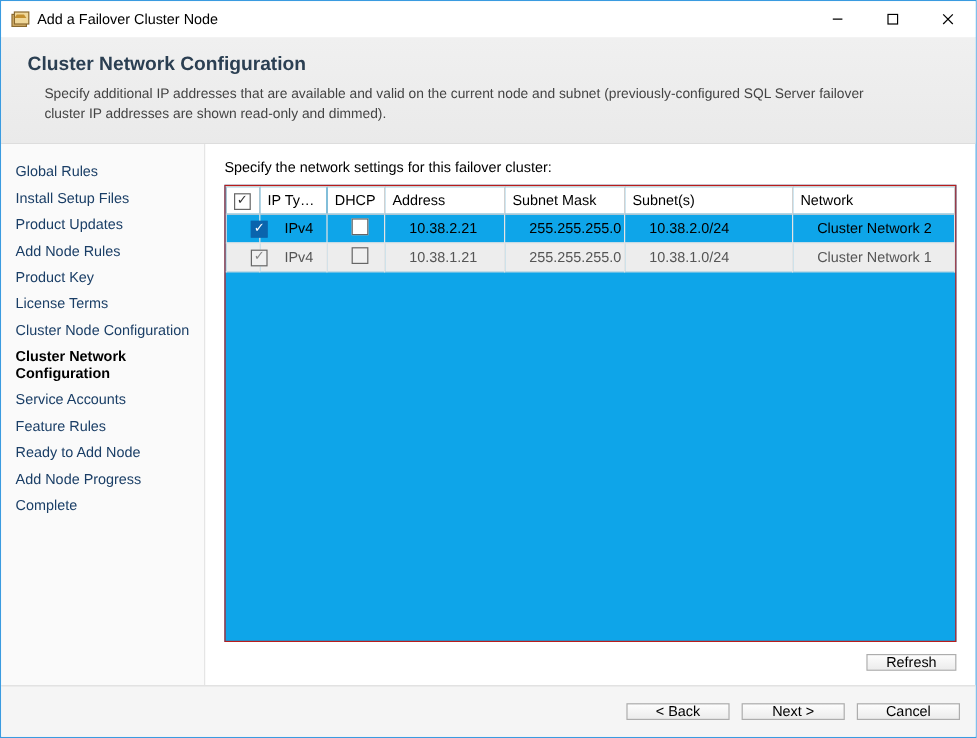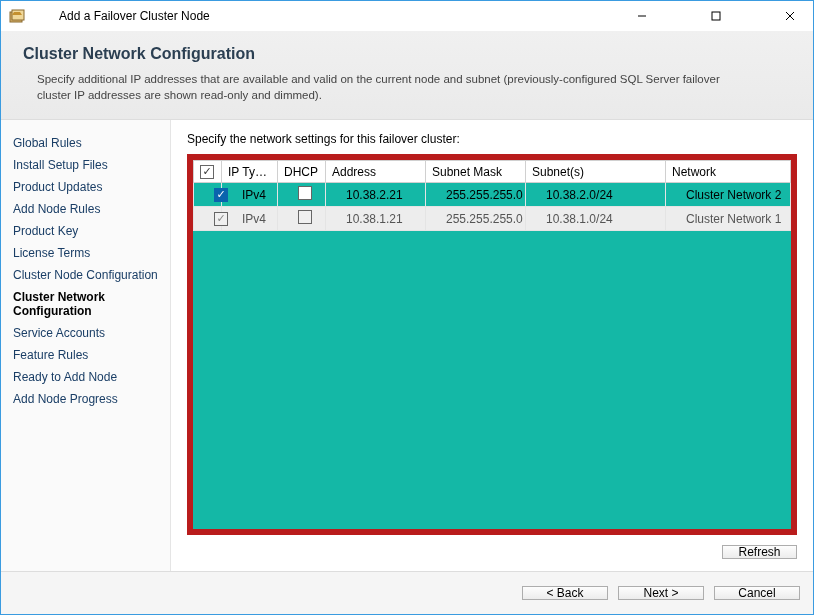--- a/index.html
+++ b/index.html
@@ -17,21 +17,20 @@
     background: #fff;
     display: flex;
     flex-direction: column;
   }
   .titlebar {
     height: 30px;
     display: flex;
     align-items: center;
     padding: 0 0 0 8px;
     background: #fff;
-    gap: 28px;
   }
   .titlebar .app-icon {
     width: 16px; height: 16px;
     margin-right: 6px;
     display:flex;align-items:center;justify-content:center;
   }
   .titlebar .title { flex: 0 0 auto; font-size:12px;}
   .titlebar .spacer { flex: 1; }
   .winbtn {
     width: 46px; height: 30px;
@@ -81,24 +80,24 @@
     flex:1;
     display:flex;
     flex-direction:column;
     padding: 12px 16px 12px 16px;
   }
   .instruction {
     font-size:12px;
     margin-bottom:8px;
   }
   .grid-wrap {
-    border:6px solid #b91c1c;
+    border:1px solid #b91c1c;
     flex:1;
     overflow:auto;
-    background:#14b8a6;
+    background:#0ea5e9;
   }
   table.grid {
     border-collapse: collapse;
     width:100%;
     table-layout: fixed;
   }
   table.grid th {
     background:#fff;
     border:1px solid #d0d0d0;
     text-align:left;
@@ -201,20 +200,21 @@
         <div class="sidebar-item">Product Updates</div>
         <div class="sidebar-item">Add Node Rules</div>
         <div class="sidebar-item">Product Key</div>
         <div class="sidebar-item">License Terms</div>
         <div class="sidebar-item">Cluster Node Configuration</div>
         <div class="sidebar-item current">Cluster Network Configuration</div>
         <div class="sidebar-item">Service Accounts</div>
         <div class="sidebar-item">Feature Rules</div>
         <div class="sidebar-item">Ready to Add Node</div>
         <div class="sidebar-item">Add Node Progress</div>
+        <div class="sidebar-item">Complete</div>
       </div>
 
     <div class="main">
       <div class="instruction">Specify the network settings for this failover cluster:</div>
 
       <div class="grid-wrap">
         <table class="grid">
           <colgroup>
               <col class="c1">
               <col class="c2">

